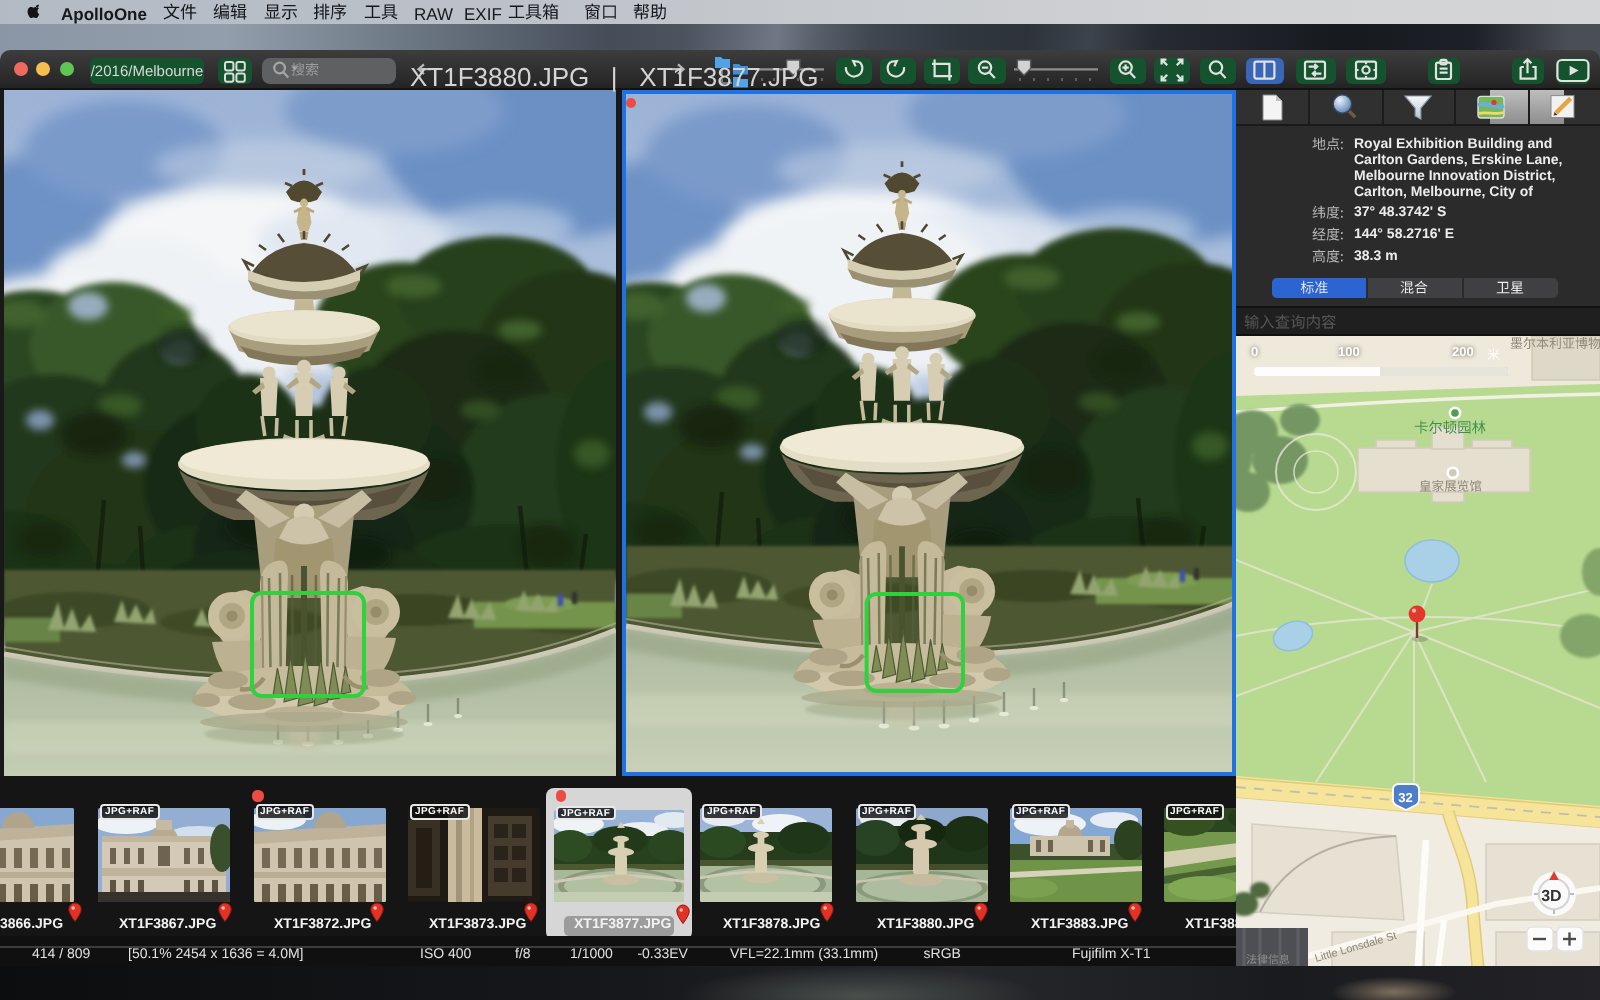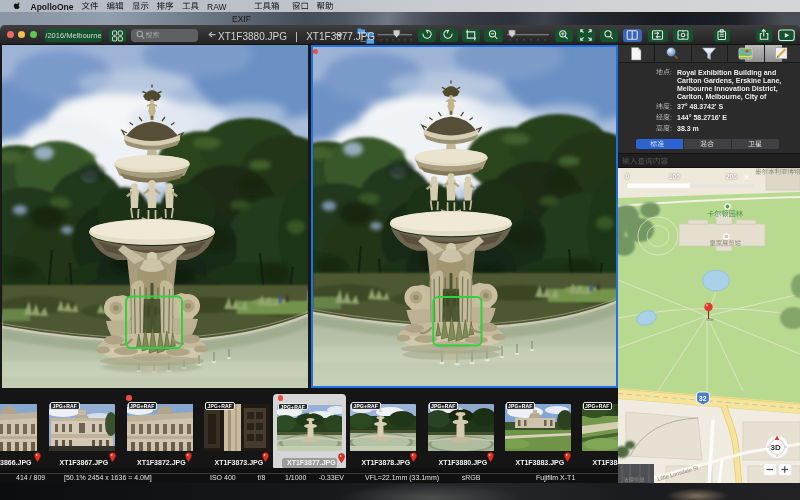--- a/index.html
+++ b/index.html
@@ -252,29 +252,29 @@
  <ellipse cx="150" cy="316" rx="52" ry="5" fill="#a8a789" opacity=".7"></ellipse>
 </g>
 </defs>
     </svg>
 <div id="menubar" class="abs"></div>
 <div id="wtop" class="abs"></div>
 <div class="abs" style="left:330px;top:12px;width:130px;height:13px;background:linear-gradient(100deg,transparent 10%,rgba(150,160,175,.22) 30%,rgba(175,185,198,.32) 45%,rgba(140,150,165,.2) 60%,transparent 80%)"></div>
 <div class="abs" style="left:500px;top:12px;width:90px;height:13px;background:linear-gradient(100deg,transparent 15%,rgba(110,120,135,.28) 50%,transparent 85%)"></div>
 <span class="abs" style="left:30.5px;top:1.5px;font-size:8.5px;font-weight:bold;color:#16181c">ApolloOne</span>
 <span class="abs" style="left:207px;top:2px;font-size:8.5px;color:#16181c">RAW</span>
-<span class="abs" style="left:232px;top:14px;font-size:8.5px;color:#16181c">EXIF</span>
+<span class="abs" style="left:232px;top:2px;font-size:8.5px;color:#16181c">EXIF</span>
 <div id="toolbar" class="abs"></div>
 <div class="tl" style="left:7.2px;background:#ee6a5e"></div>
 <div class="tl" style="left:18.4px;background:#f5bf4f"></div>
 <div class="tl" style="left:29.6px;background:#61c554"></div>
 <div class="tbtn" style="left:45px;width:57px;color:#d8d8d8;font-size:7.5px;line-height:13px;text-align:center">/2016/Melbourne</div>
 <div class="tbtn" style="left:109px;width:17px"></div>
 <div class="tbtn" style="left:131px;width:66.5px;background:#5f6061;border-radius:4px"></div>
-<span class="abs" style="left:218px;top:30.5px;color:#d4d4d4;font-size:10px;white-space:nowrap">XT1F3880.JPG&nbsp;&nbsp; |&nbsp;&nbsp; XT1F3877.JPG</span>
+<span class="abs" style="left:205px;top:30.5px;color:#d4d4d4;font-size:13px;white-space:nowrap">XT1F3880.JPG&nbsp;&nbsp; |&nbsp;&nbsp; XT1F3877.JPG</span>
 <div class="tbtn" style="left:417.5px;width:18px"></div>
 <div class="tbtn" style="left:439.5px;width:18px"></div>
 <div class="tbtn" style="left:461.5px;width:18px"></div>
 <div class="tbtn" style="left:484px;width:19px"></div>
 <div class="tbtn" style="left:554.5px;width:18px"></div>
 <div class="tbtn" style="left:577px;width:18px"></div>
 <div class="tbtn" style="left:599.5px;width:18px"></div>
 <div class="tbtn" style="left:622.5px;width:19.5px;background:#3a66b8"></div>
 <div class="tbtn" style="left:647.5px;width:20px"></div>
 <div class="tbtn" style="left:673px;width:20px"></div>

